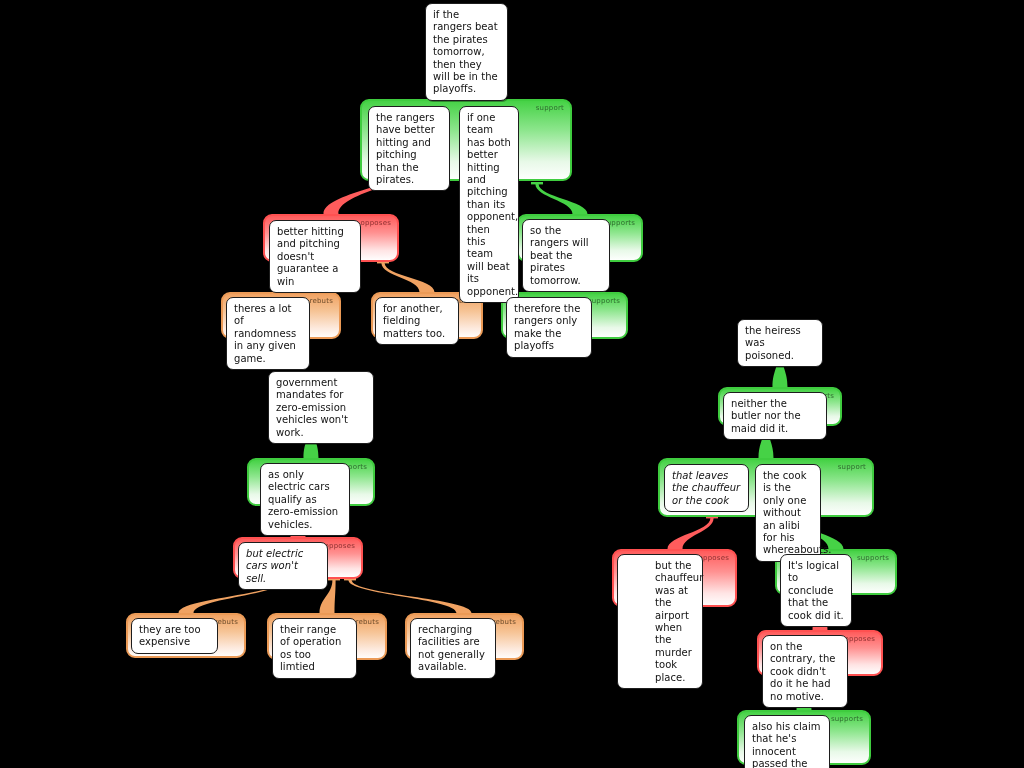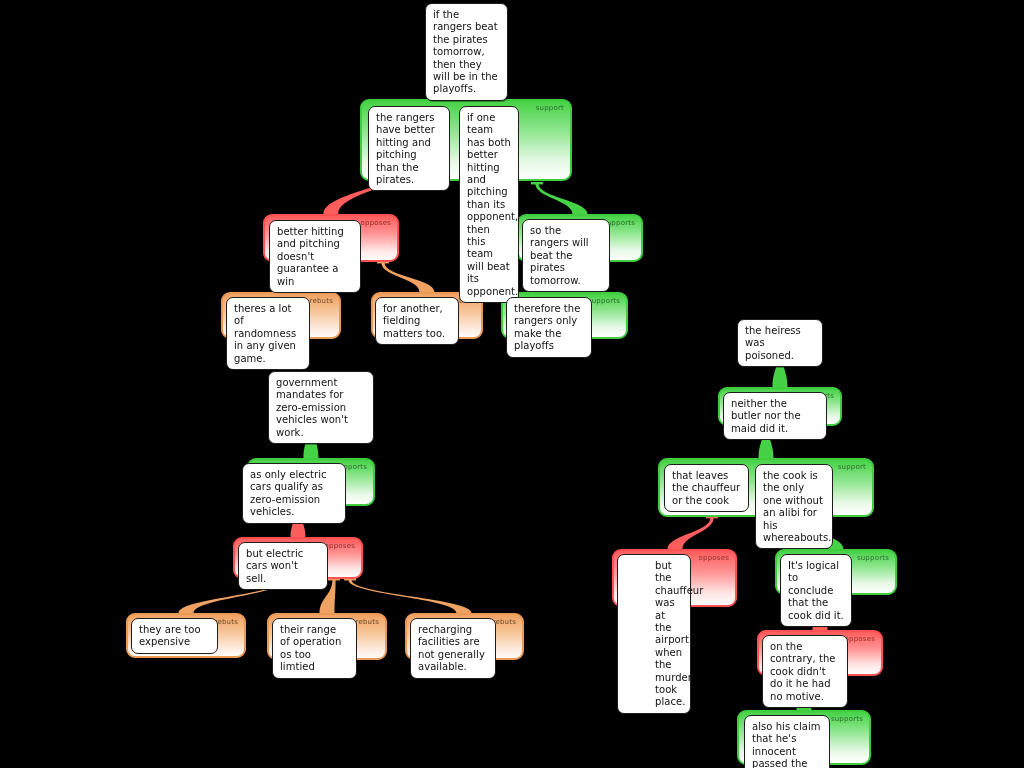--- a/index.html
+++ b/index.html
@@ -105,22 +105,22 @@
       <div class="group rebut" style="left: 126px; top: 613px; width: 120px; height: 45px;">
         <span class="grouplabel">rebuts</span>
       </div>
       <div class="group rebut" style="left: 267px; top: 613px; width: 120px; height: 47px;">
         <span class="grouplabel">rebuts</span>
       </div>
       <div class="group rebut" style="left: 405px; top: 613px; width: 119px; height: 47px;">
         <span class="grouplabel">rebuts</span>
       </div>
       <div class="box plain" style="left: 268px; top: 371px; width: 106px; min-height: 50px;">government mandates for zero-emission vehicles won't work.</div>
-      <div class="box" style="left: 242px; top: 463px; width: 104px; min-height: 42px;">as only electric cars qualify as zero-emission vehicles.</div>
-      <div class="box" style="left: 238px; top: 542px; width: 90px; min-height: 31px;">but electric cars won't sell.</div>
+      <div class="box" style="left: 260px; top: 463px; width: 90px; min-height: 42px;">as only electric cars qualify as zero-emission vehicles.</div>
+      <div class="box" style="left: 238px; top: 542px; width: 90px; min-height: 31px; font-style: italic;">but electric cars won't sell.</div>
       <div class="box" style="left: 131px; top: 618px; width: 87px; min-height: 33px;">they are too expensive</div>
       <div class="box" style="left: 272px; top: 618px; width: 85px; min-height: 42px;">their range of operation os too limtied</div>
       <div class="box" style="left: 410px; top: 618px; width: 86px; min-height: 42px;">recharging facilities are not generally available.</div>
       <div class="group support" style="left: 718px; top: 387px; width: 124px; height: 39px;">
         <span class="grouplabel">supports</span>
       </div>
       <div class="group support" style="left: 658px; top: 458px; width: 216px; height: 59px;">
         <span class="grouplabel">support</span>
       </div>
       <div class="group oppose" style="left: 612px; top: 549px; width: 125px; height: 58px;">
@@ -130,20 +130,20 @@
         <span class="grouplabel">supports</span>
       </div>
       <div class="group oppose" style="left: 757px; top: 630px; width: 126px; height: 46px;">
         <span class="grouplabel">opposes</span>
       </div>
       <div class="group support" style="left: 737px; top: 710px; width: 134px; height: 55px;">
         <span class="grouplabel">supports</span>
       </div>
       <div class="box plain" style="left: 737px; top: 319px; width: 86px; min-height: 31px;">the heiress was poisoned.</div>
       <div class="box" style="left: 723px; top: 392px; width: 104px; min-height: 30px;">neither the butler nor the maid did it.</div>
-      <div class="box" style="left: 664px; top: 464px; width: 85px; min-height: 42px;">that leaves the chauffeur or the cook</div>
-      <div class="box" style="left: 755px; top: 464px; width: 78px; min-height: 53px;">the cook is the only one without an alibi for his whereabouts.</div>
-      <div class="box" style="left: 617px; top: 554px; width: 74px; min-height: 53px; padding-left: 37px;">but the chauffeur was at the airport when the murder took place.</div>
+      <div class="box" style="left: 664px; top: 464px; width: 85px; min-height: 42px; font-style: italic;">that leaves the chauffeur or the cook</div>
+      <div class="box" style="left: 755px; top: 464px; width: 66px; min-height: 53px;">the cook is the only one without an alibi for his whereabouts.</div>
+      <div class="box" style="left: 617px; top: 554px; width: 86px; min-height: 53px; padding-left: 37px;">but the chauffeur was at the airport when the murder took place.</div>
       <div class="box" style="left: 780px; top: 554px; width: 72px; min-height: 41px;">It's logical to conclude that the cook did it.</div>
       <div class="box" style="left: 762px; top: 635px; width: 86px; min-height: 41px;">on the contrary, the cook didn't do it he had no motive.</div>
       <div class="box" style="left: 744px; top: 715px; width: 86px; min-height: 52px;">also his claim that he's innocent passed the polygraph test.</div>
     </div>
 </div>
 
 </body></html>

